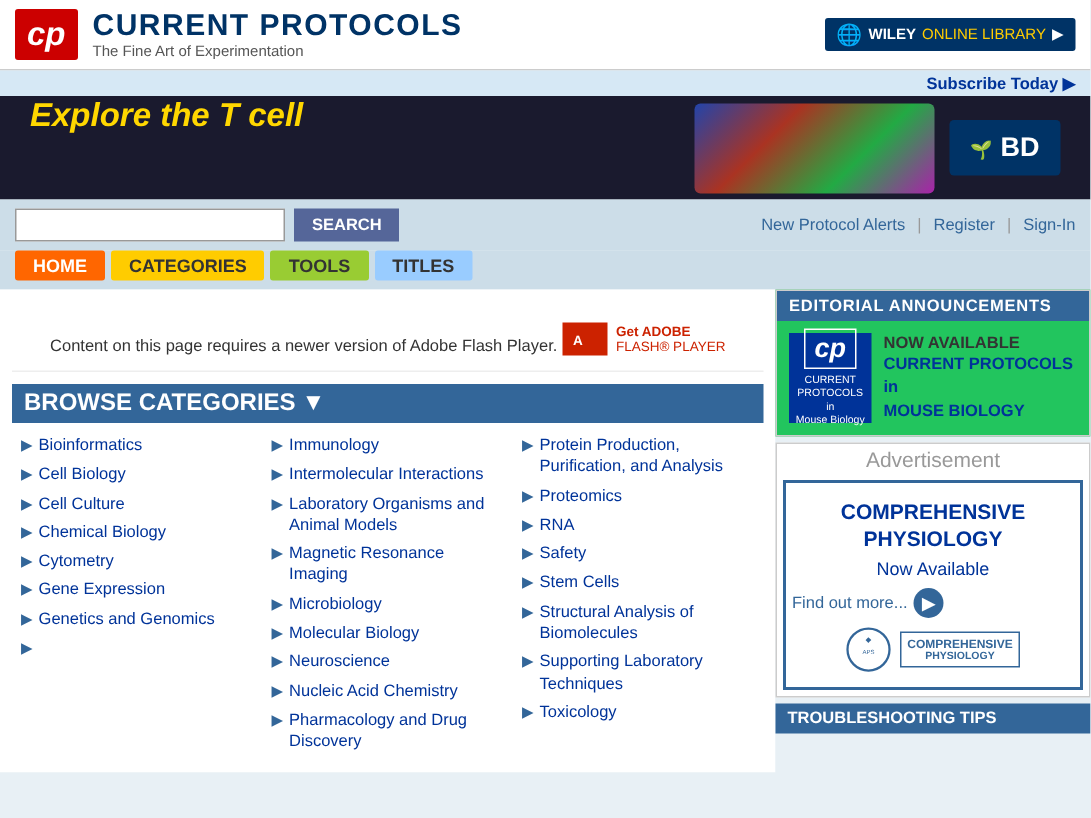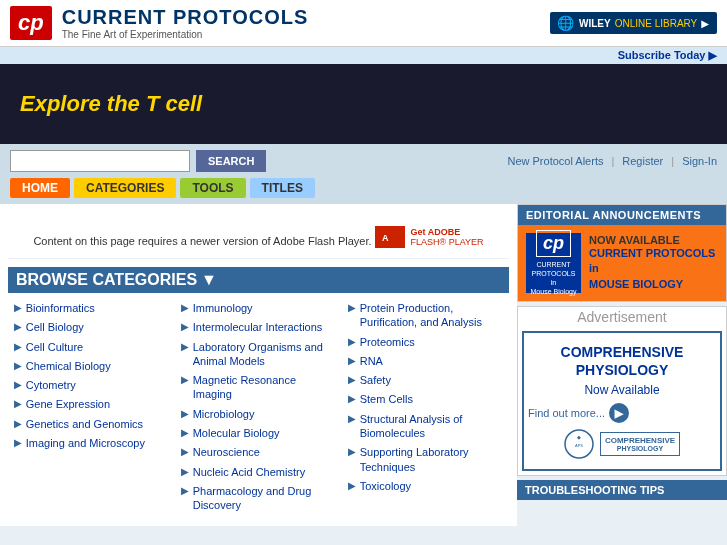--- a/index.html
+++ b/index.html
@@ -13,21 +13,21 @@
     .logo-text p { font-size: 10px; color: #555; }
     .wiley-badge { background: #003366; color: #fff; font-size: 10px; padding: 3px 8px; display: flex; align-items: center; gap: 4px; border-radius: 2px; }
     .wiley-text { color: #fff; font-weight: bold; font-size: 10px; }
     .online-library { color: #ffcc00; font-size: 10px; }
 
     
     .subscribe-bar { background: #d6e8f5; text-align: right; padding: 2px 10px; font-size: 11px; color: #003399; }
     .subscribe-bar a { color: #003399; text-decoration: none; font-weight: bold; }
 
     
-    .banner { background: #1a1a2e; height: 80px; display: flex; align-items: center; justify-content: space-between; padding: 0 20px; }
+    .banner { background: #1a1a2e; height: 69px; display: flex; justify-content: space-between; padding: 0 20px; }
     .banner-text { color: #ffd700; font-size: 22px; font-weight: bold; font-style: italic; }
     .banner-right { display: flex; align-items: center; gap: 10px; }
     .banner-img { width: 160px; height: 60px; background: linear-gradient(135deg, #2244aa, #aa3322, #22aa44, #aa22aa); border-radius: 4px; }
     .bd-logo { color: #fff; font-size: 18px; font-weight: bold; background: #003366; padding: 8px 14px; border-radius: 3px; }
 
     
     .search-bar { background: #ccdde8; padding: 6px 10px; display: flex; align-items: center; justify-content: space-between; }
     .search-left { display: flex; gap: 6px; align-items: center; }
     .search-input { width: 180px; height: 22px; border: 1px solid #999; padding: 2px 6px; font-size: 11px; }
     .search-btn { background: #556699; color: #fff; border: none; padding: 3px 12px; font-size: 11px; font-weight: bold; cursor: pointer; height: 22px; }
@@ -61,21 +61,21 @@
     .category-cols { display: flex; gap: 0; }
     .cat-col { flex: 1; padding: 0 6px; }
     .cat-item { display: flex; align-items: flex-start; gap: 4px; margin-bottom: 5px; cursor: pointer; }
     .cat-arrow { color: #336699; font-size: 10px; margin-top: 1px; flex-shrink: 0; }
     .cat-link { color: #003399; font-size: 11px; text-decoration: none; line-height: 1.3; }
 
     
     .sidebar { width: 210px; background: #e8f0f5; flex-shrink: 0; }
 
     
-    .editorial { background: #f97316; border: 1px solid #ccc; margin: 0 0 4px 0; }
+    .editorial { background: #22c55e; border: 1px solid #ccc; margin: 0 0 4px 0; }
     .editorial-header { background: #336699; color: #fff; font-size: 11px; font-weight: bold; padding: 4px 8px; letter-spacing: 0.5px; }
     .editorial-body { padding: 8px; display: flex; gap: 8px; align-items: center; }
     .cp-badge { background: #003399; color: #fff; width: 55px; height: 60px; display: flex; flex-direction: column; align-items: center; justify-content: center; font-size: 9px; text-align: center; flex-shrink: 0; }
     .now-available { text-align: left; }
     .now-available .na-label { font-size: 11px; font-weight: bold; color: #333; }
     .now-available .cp-mouse { color: #003399; font-weight: bold; font-size: 12px; line-height: 1.3; }
 
     
     .ad-box { background: #fff; border: 1px solid #ccc; margin: 4px 0; }
     .ad-label { text-align: center; font-size: 14px; color: #999; padding: 2px; }
@@ -108,20 +108,27 @@
     <span>▶</span>
   </div>
 </div>
 
 <div class="subscribe-bar">
   <a>Subscribe Today ▶</a>
 </div>
 
 <div class="banner">
   <span class="banner-text">Explore the T cell</span>
+  <div class="banner-right">
+    <div class="banner-img"></div>
+    <div class="bd-logo">
+      <span style="font-size:12px;">🌱</span>
+      <span>BD</span>
+    </div>
+  </div>
 </div>
 
 <div class="search-bar">
   <div class="search-left">
     <input class="search-input" type="text" style="">
     <button class="search-btn">SEARCH</button>
   </div>
   <div class="search-links">
     <a>New Protocol Alerts</a>
     <span>|</span>
@@ -189,21 +196,20 @@
         <div class="cat-item">
             <span class="cat-arrow">▶</span>
             <a class="cat-link">Gene Expression</a>
           </div>
         <div class="cat-item">
             <span class="cat-arrow">▶</span>
             <a class="cat-link">Genetics and Genomics</a>
           </div>
         <div class="cat-item">
             <span class="cat-arrow">▶</span>
-            <a class="cat-link">Imaging and Microscopy</a>
           </div>
       </div>
 
       <div class="cat-col">
         <div class="cat-item">
             <span class="cat-arrow">▶</span>
             <a class="cat-link">Immunology</a>
           </div>
         <div class="cat-item">
             <span class="cat-arrow">▶</span>

